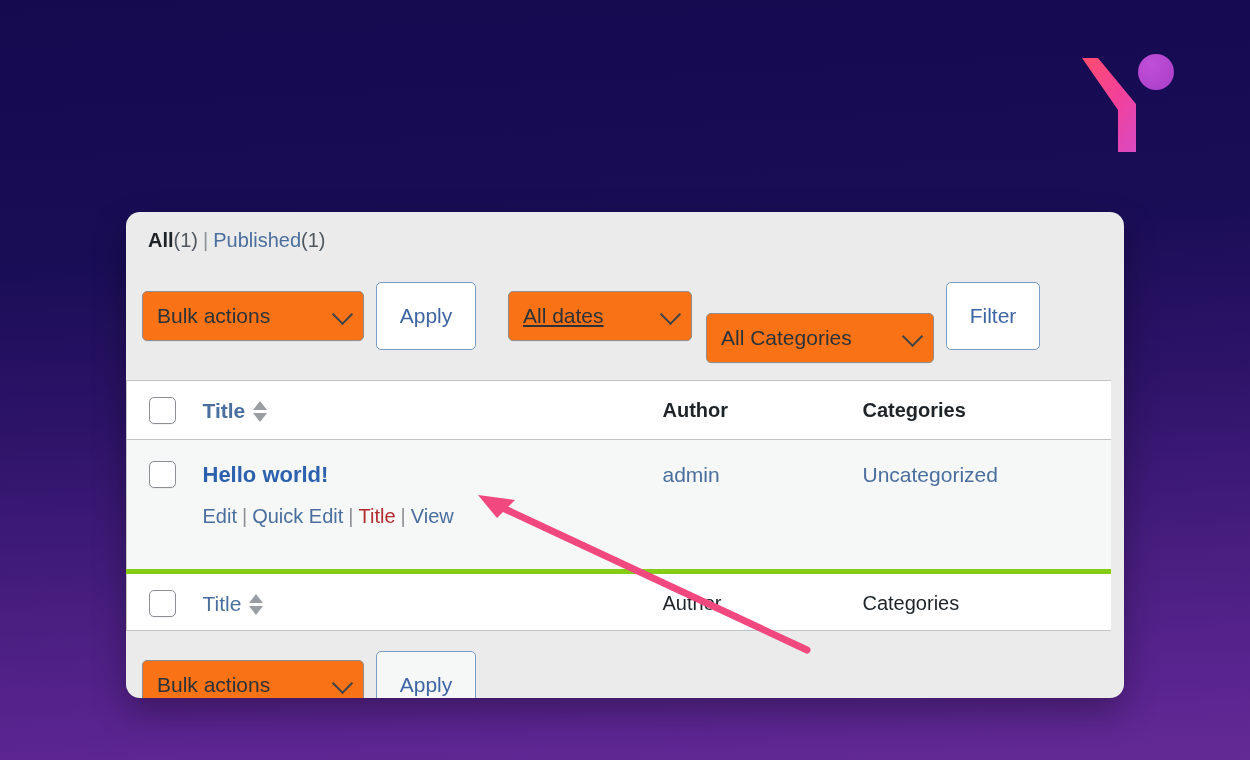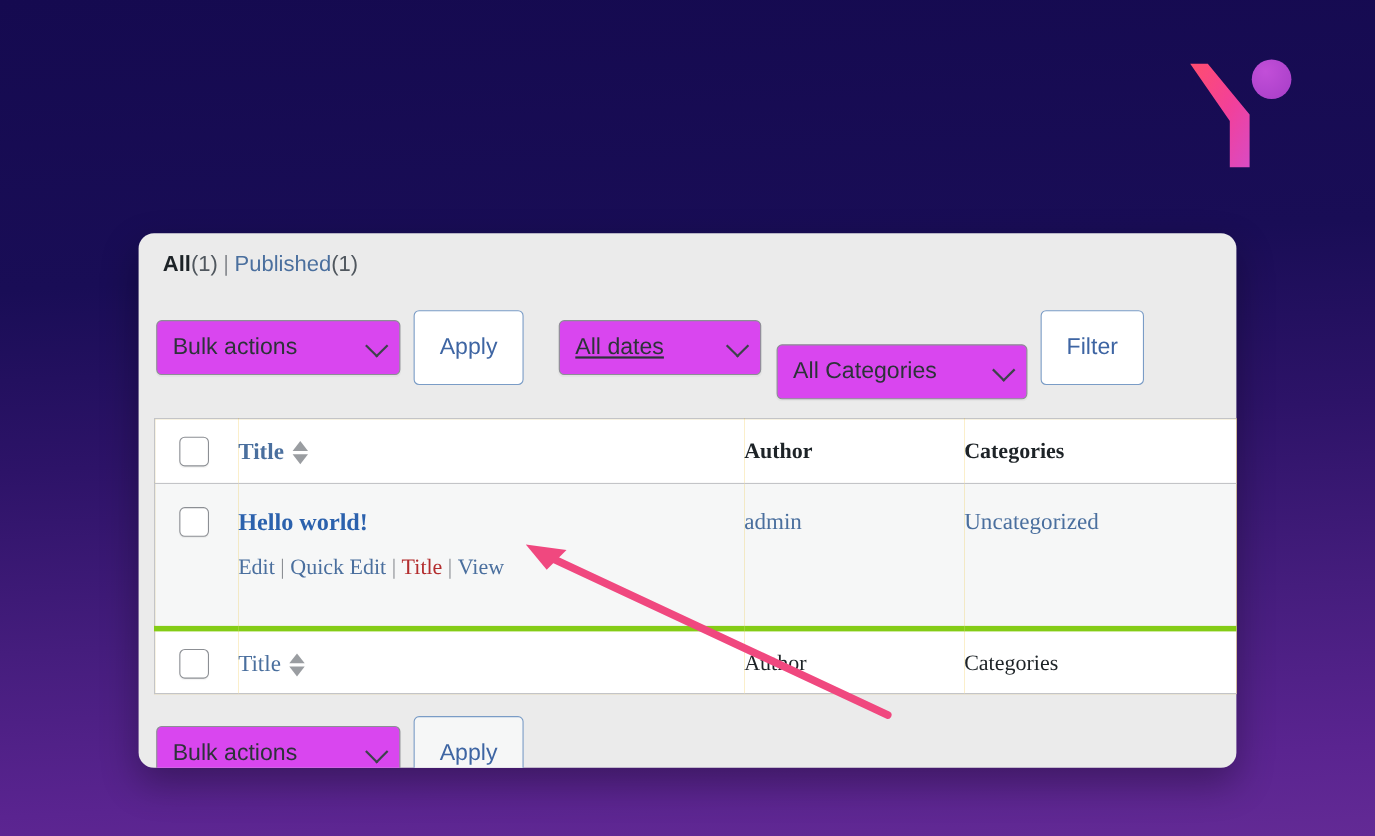--- a/index.html
+++ b/index.html
@@ -55,21 +55,21 @@
   .tablenav {
     display: flex;
     align-items: center;
     padding: 17px 0 17px 16px;
     gap: 0;
   }
 
   .select-box {
     position: relative;
     height: 50px;
-    background: #d946ef;
+    background: #f97316;
     border: 1px solid #8c8f94;
     border-radius: 5px;
     display: flex;
     align-items: center;
     padding: 0 46px 0 14px;
     font-size: 21px;
     color: #2c3338;
     box-shadow: 0 1px 1px rgba(0,0,0,0.04);
     white-space: nowrap;
   }
@@ -103,27 +103,25 @@
     white-space: nowrap;
   }
   .btn-apply-top { width: 100px; margin-left: 12px; }
   .btn-filter    { width: 94px;  margin-left: 12px; }
   .sb-dates { margin-left: 32px; text-decoration: underline; }
   .sb-cats  { margin-left: 14px; }
 
   
   .wp-table {
     width: 984px;
-    margin-left: 14px;
     border-collapse: collapse;
-    background: #eab308;
+    background: #0c4a6e;
     border-top: 1px solid #c3c4c7;
     border-left: 1px solid #c3c4c7;
     table-layout: fixed;
-    font-family: Liberation Serif, serif;
   }
   .wp-table th, .wp-table td {
     text-align: left;
     vertical-align: top;
     padding: 0;
   }
 
   .col-cb    { width: 76px; }
   .col-title { width: 460px; }
   .col-auth  { width: 200px; }

